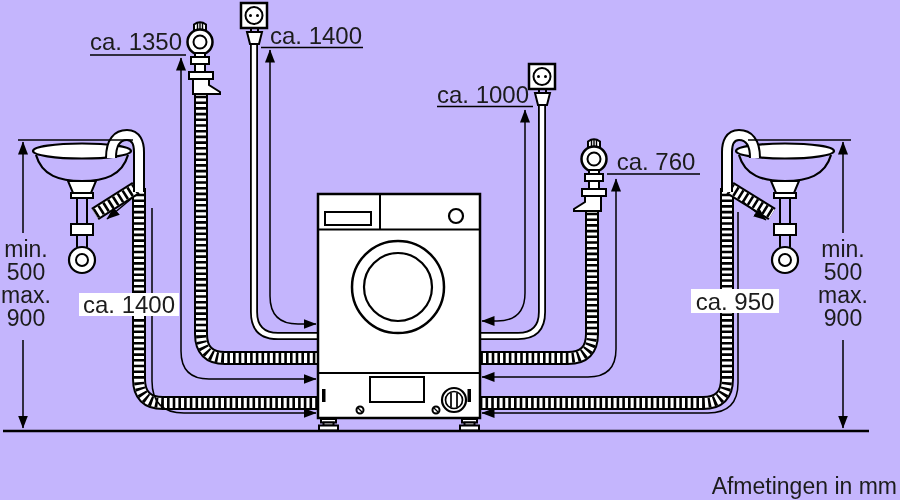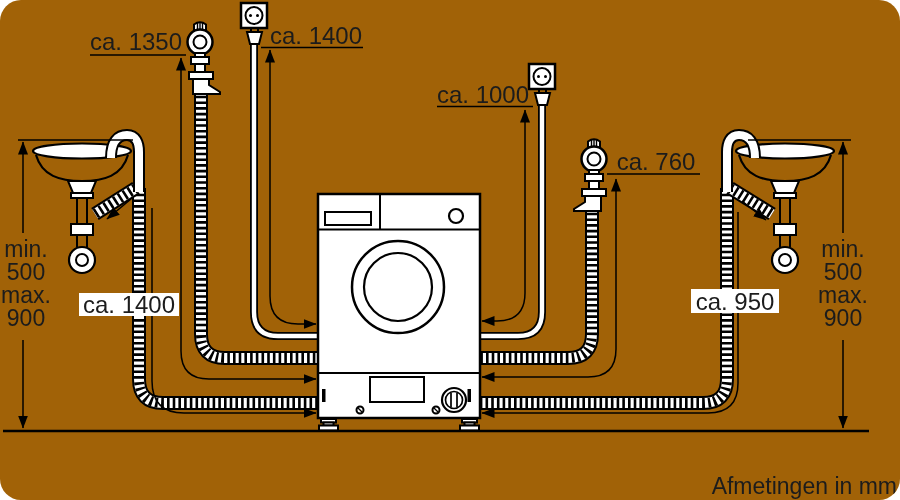--- a/index.html
+++ b/index.html
@@ -1,16 +1,16 @@
 <!DOCTYPE html>
 <html><head>
 <meta charset="utf-8">
 <style>
   html,body{margin:0;padding:0;background:#fff;}
-  .canvas{position:relative;width:900px;height:500px;background:#a16207;overflow:hidden;border-radius:21px;}
+  .canvas{position:relative;width:900px;height:500px;background:#c4b5fd;overflow:hidden;}
   svg{display:block;}
   text{font-family:"Liberation Sans","DejaVu Sans",sans-serif;fill:#1c1c1c;}
   .lbl{font-size:24px;}
   .mm{font-size:23px;}
   .foot{font-size:23px;}
   .thin{stroke:#000;stroke-width:1.5;fill:none;}
   .ref{stroke:#000;stroke-width:1.7;fill:none;}
   .w2{stroke:#000;stroke-width:2;fill:none;}
   .w22{stroke:#000;stroke-width:2.2;fill:none;}
   .w25{stroke:#000;stroke-width:2.5;fill:none;}

